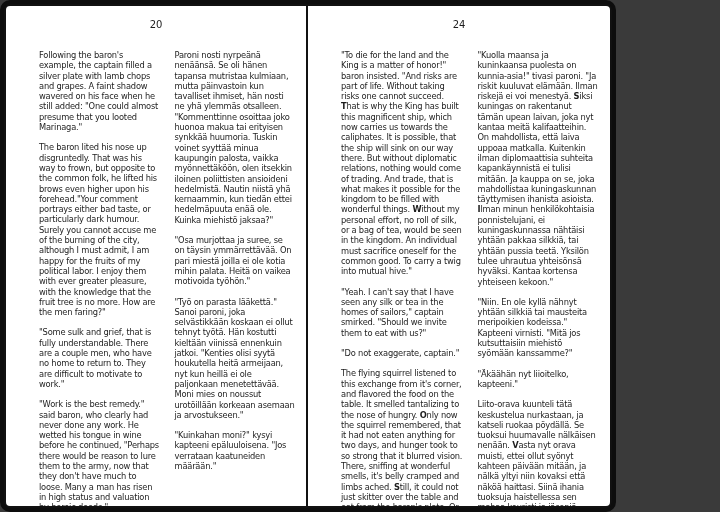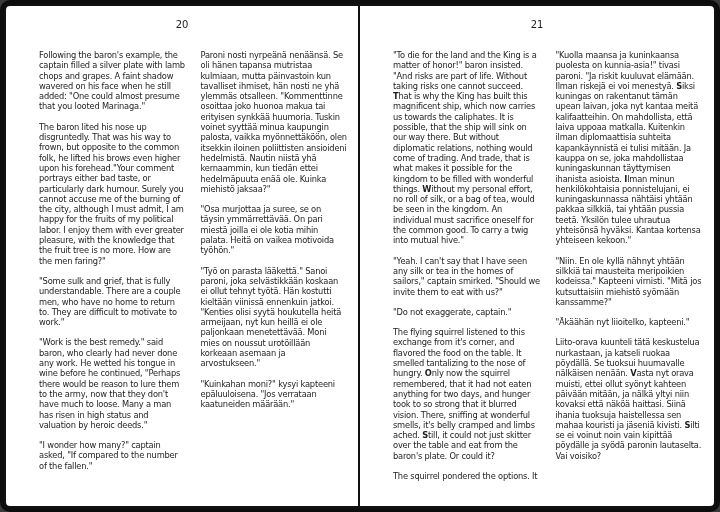--- a/index.html
+++ b/index.html
@@ -1,17 +1,17 @@
 <!DOCTYPE html>
 <html><head>
 <meta charset="utf-8">
 <style>
   html, body { margin: 0; padding: 0; background: #3a3a3a; }
   .book {
-    width: 720px; height: 512px;
+    width: 616px; height: 512px;
     background: #0d0d0d;
     border-radius: 10px;
     box-sizing: border-box;
     padding: 4px;
     font-family: "DejaVu Sans", "Liberation Sans", sans-serif;
   }
   .spread {
     width: 100%; height: 100%;
     background: #ffffff;
     border: 2px solid #111111;
@@ -70,21 +70,21 @@
         <div class="col">
             <p>Paroni nosti nyrpeänä nenäänsä. Se oli hänen tapansa mutristaa kulmiaan, mutta päinvastoin kun tavalliset ihmiset, hän nosti ne yhä ylemmäs otsalleen. "Kommenttinne osoittaa joko huonoa makua tai erityisen synkkää huumoria. Tuskin voinet syyttää minua kaupungin palosta, vaikka myönnettäköön, olen itsekkin iloinen poliittisten ansioideni hedelmistä. Nautin niistä yhä kernaammin, kun tiedän ettei hedelmäpuuta enää ole. Kuinka miehistö jaksaa?"</p>
             <p>"Osa murjottaa ja suree, se on täysin ymmärrettävää. On pari miestä joilla ei ole kotia mihin palata. Heitä on vaikea motivoida työhön."</p>
             <p>"Työ on parasta lääkettä." Sanoi paroni, joka selvästikkään koskaan ei ollut tehnyt työtä. Hän kostutti kieltään viinissä ennenkuin jatkoi. "Kenties olisi syytä houkutella heitä armeijaan, nyt kun heillä ei ole paljonkaan menetettävää. Moni mies on noussut urotöillään korkeaan asemaan ja arvostukseen."</p>
             <p>"Kuinkahan moni?" kysyi kapteeni epäluuloisena. "Jos verrataan kaatuneiden määrään."</p>
           </div>
       </div>
     </section>
 
     <section class="page page-right">
-      <div class="page-number">21</div>
+      <div class="page-number">24</div>
       <div class="columns">
         <div class="col">
             <p>"To die for the land and the King is a matter of honor!" baron insisted. "And risks are part of life. Without taking risks one cannot succeed. <b>T</b>hat is why the King has built this magnificent ship, which now carries us towards the caliphates. It is possible, that the ship will sink on our way there. But without diplomatic relations, nothing would come of trading. And trade, that is what makes it possible for the kingdom to be filled with wonderful things. <b>W</b>ithout my personal effort, no roll of silk, or a bag of tea, would be seen in the kingdom. An individual must sacrifice oneself for the common good. To carry a twig into mutual hive."</p>
             <p>"Yeah. I can't say that I have seen any silk or tea in the homes of sailors," captain smirked. "Should we invite them to eat with us?"</p>
             <p>"Do not exaggerate, captain."</p>
             <p>The flying squirrel listened to this exchange from it's corner, and flavored the food on the table. It smelled tantalizing to the nose of hungry. <b>O</b>nly now the squirrel remembered, that it had not eaten anything for two days, and hunger took to so strong that it blurred vision. There, sniffing at wonderful smells, it's belly cramped and limbs ached. <b>S</b>till, it could not just skitter over the table and eat from the baron's plate. Or could it?</p>
             <p>The squirrel pondered the options. It</p>
           </div>
         <div class="col">
             <p>"Kuolla maansa ja kuninkaansa puolesta on kunnia-asia!" tivasi paroni. "Ja riskit kuuluvat elämään. Ilman riskejä ei voi menestyä. <b>S</b>iksi kuningas on rakentanut tämän upean laivan, joka nyt kantaa meitä kalifaatteihin. On mahdollista, että laiva uppoaa matkalla. Kuitenkin ilman diplomaattisia suhteita kapankäynnistä ei tulisi mitään. Ja kauppa on se, joka mahdollistaa kuningaskunnan täyttymisen ihanista asioista. <b>I</b>lman minun henkilökohtaisia ponnistelujani, ei kuningaskunnassa nähtäisi yhtään pakkaa silkkiä, tai yhtään pussia teetä. Yksilön tulee uhrautua yhteisönsä hyväksi. Kantaa kortensa yhteiseen kekoon."</p>

